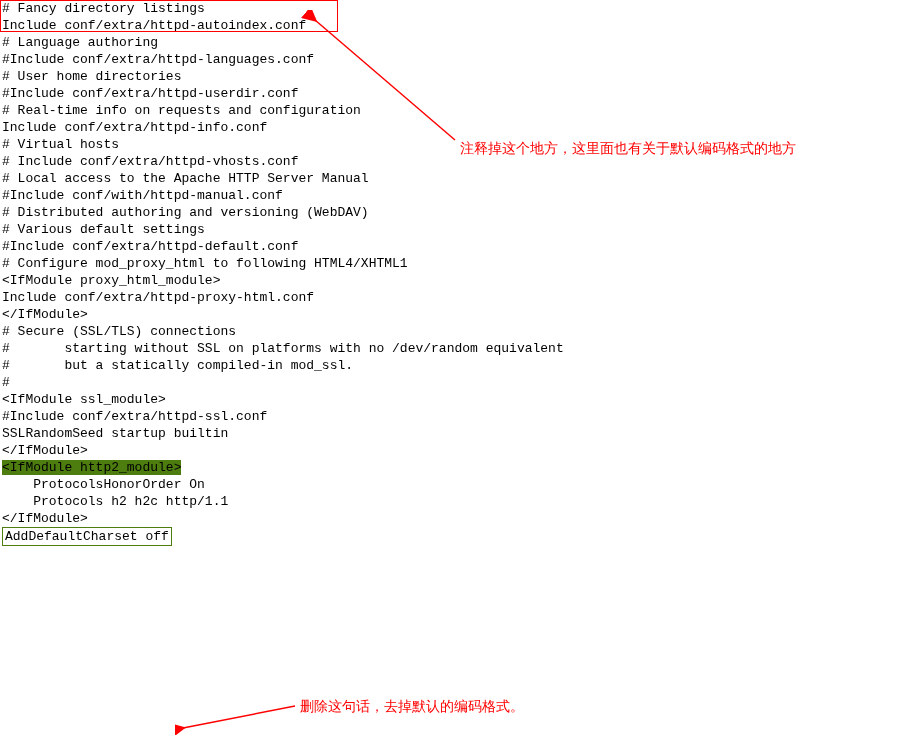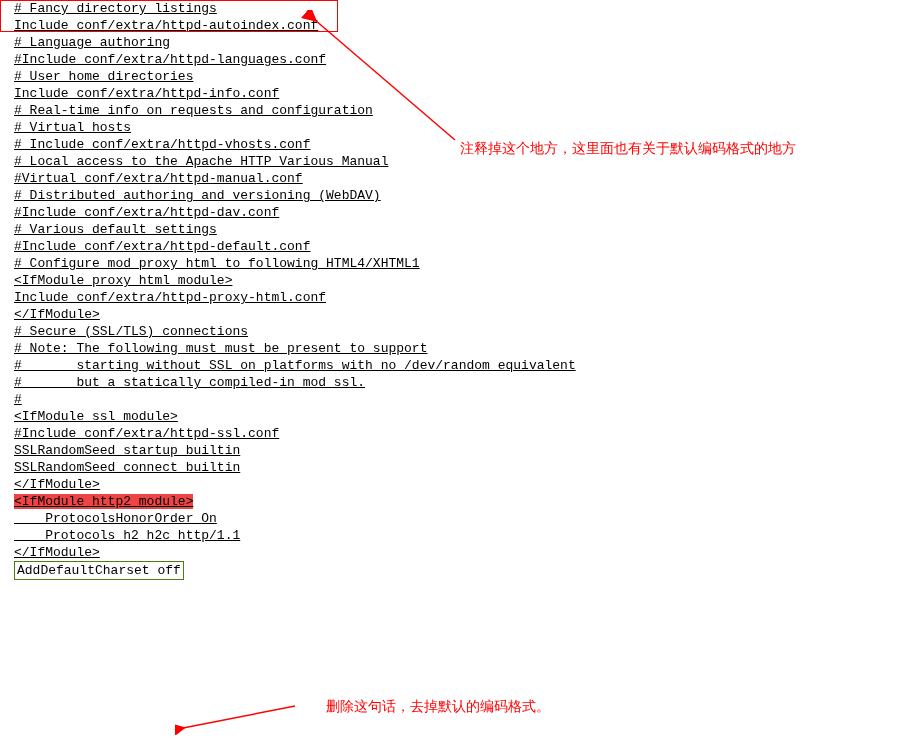--- a/index.html
+++ b/index.html
@@ -10,30 +10,29 @@
     color: #000000;
     width: 906px;
     height: 739px;
     position: relative;
     padding: 0;
   }
   .code-line {
     line-height: 17px;
     white-space: pre;
     position: relative;
-    padding-left: 14px;
-    text-decoration: underline;
+    padding-left: 2px;
   }
   .box-red {
     border: 1px solid #4d7c0f;
     padding: 0 2px;
     display: inline-block;
   }
   .sel {
-    background: #ef4444;
+    background: #4d7c0f;
   }
   .annotation {
     position: absolute;
     color: #ff0000;
     font-family: "Microsoft YaHei", sans-serif;
     font-size: 14px;
     white-space: nowrap;
   }
   svg.arrow {
     position: absolute;
@@ -46,50 +45,48 @@
 <div style="position:absolute;top:0;left:0;border:1px solid #ff0000;width:338px;height:32px;z-index:5;"></div>
 
 <div>
 <div class="code-line"># Fancy directory listings</div>
 <div class="code-line">Include conf/extra/httpd-autoindex.conf</div>
 <div class="code-line"></div>
 <div class="code-line"># Language authoring</div>
 <div class="code-line">#Include conf/extra/httpd-languages.conf</div>
 <div class="code-line"></div>
 <div class="code-line"># User home directories</div>
+<div class="code-line">#Include conf/extra/httpd-userdir.conf</div>
 <div class="code-line"></div>
+<div class="code-line"># Real-time info on requests and configuration</div>
 <div class="code-line">Include conf/extra/httpd-info.conf</div>
-<div class="code-line"># Real-time info on requests and configuration</div>
 <div class="code-line"></div>
 <div class="code-line"># Virtual hosts</div>
 <div class="code-line"># Include conf/extra/httpd-vhosts.conf</div>
 <div class="code-line"></div>
-<div class="code-line"># Local access to the Apache HTTP Various Manual</div>
-<div class="code-line">#Virtual conf/extra/httpd-manual.conf</div>
+<div class="code-line"># Local access to the Apache HTTP Server Manual</div>
+<div class="code-line">#Include conf/with/httpd-manual.conf</div>
 <div class="code-line"></div>
 <div class="code-line"># Distributed authoring and versioning (WebDAV)</div>
-<div class="code-line">#Include conf/extra/httpd-dav.conf</div>
 <div class="code-line"></div>
 <div class="code-line"># Various default settings</div>
 <div class="code-line">#Include conf/extra/httpd-default.conf</div>
 <div class="code-line"></div>
 <div class="code-line"># Configure mod_proxy_html to following HTML4/XHTML1</div>
 <div class="code-line">&lt;IfModule proxy_html_module&gt;</div>
 <div class="code-line">Include conf/extra/httpd-proxy-html.conf</div>
 <div class="code-line">&lt;/IfModule&gt;</div>
 <div class="code-line"></div>
 <div class="code-line"># Secure (SSL/TLS) connections</div>
-<div class="code-line"># Note: The following must must be present to support</div>
 <div class="code-line">#       starting without SSL on platforms with no /dev/random equivalent</div>
 <div class="code-line">#       but a statically compiled-in mod_ssl.</div>
 <div class="code-line">#</div>
 <div class="code-line">&lt;IfModule ssl_module&gt;</div>
 <div class="code-line">#Include conf/extra/httpd-ssl.conf</div>
 <div class="code-line">SSLRandomSeed startup builtin</div>
-<div class="code-line">SSLRandomSeed connect builtin</div>
 <div class="code-line">&lt;/IfModule&gt;</div>
 <div class="code-line"><span class="sel">&lt;IfModule http2_module&gt;</span></div>
 <div class="code-line">    ProtocolsHonorOrder On</div>
 <div class="code-line">    Protocols h2 h2c http/1.1</div>
 <div class="code-line">&lt;/IfModule&gt;</div>
 <div class="code-line"></div>
 <div class="code-line"><span class="box-red">AddDefaultCharset off</span></div>
 </div>
 
 <svg class="arrow" style="left:300px;top:10px;width:160px;height:135px;">
@@ -105,13 +102,13 @@
 
 <svg class="arrow" style="left:175px;top:700px;width:125px;height:35px;">
   <defs>
     <marker id="ah2" markerWidth="10" markerHeight="10" refX="2" refY="5" orient="auto">
       <path d="M0,5 L10,0 L10,10 Z" fill="#ff0000"></path>
     </marker>
   </defs>
   <line x1="120" y1="6" x2="8" y2="28" stroke="#ff0000" stroke-width="1.5" marker-end="url(#ah2)"></line>
 </svg>
 
-<div class="annotation" style="top:698px;left:300px;margin-left:26px;">删除这句话，去掉默认的编码格式。</div>
+<div class="annotation" style="top:698px;left:300px;">删除这句话，去掉默认的编码格式。</div>
 
 </body></html>

